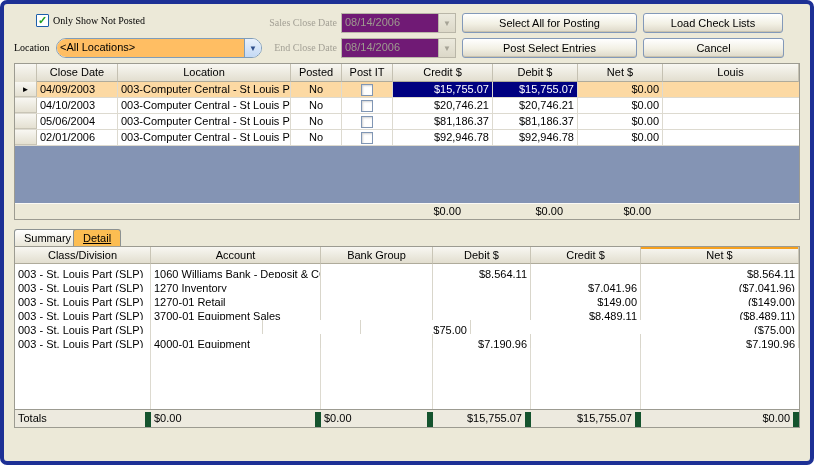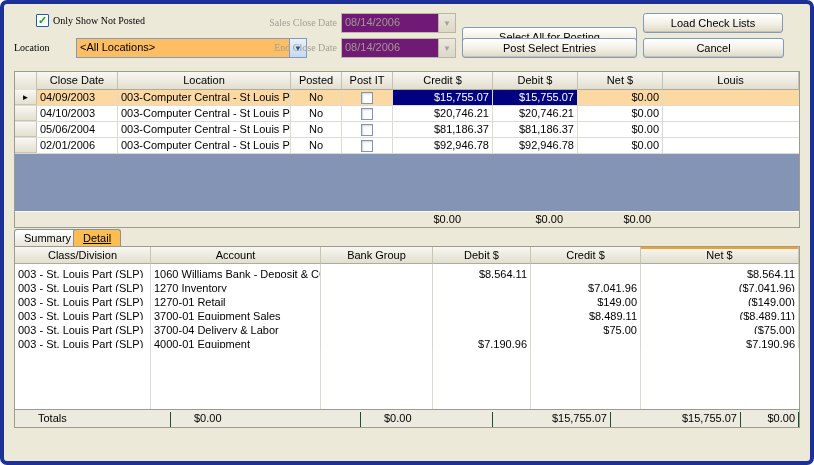--- a/index.html
+++ b/index.html
@@ -90,56 +90,56 @@
   .d0 { width:136px; flex:0 0 136px; }
   .d1 { width:170px; flex:0 0 170px; }
   .d2 { width:112px; flex:0 0 112px; }
   .d3 { width:98px;  flex:0 0 98px; }
   .d4 { width:110px; flex:0 0 110px; }
   .d5 { flex:1; border-right:none; }
   .dfiller { flex:1 1 auto; display:flex; }
   .dfiller .cell { padding:0; height:100%; }
   .dtotals { height:18px; flex:0 0 18px; display:flex; border-top:1px solid #9C9B91;
     background:#EDEADF; padding-top:2px; }
-  .dtotals .cell { border-right:1px solid #14532d; padding-top:0;margin-left:20px; }
+  .dtotals .cell { border-right:6px solid #14532d; padding-top:0; }
 </style>
 </head>
 <body>
 
 <div class="window">
 
   <div class="xp-checkbox checked">
     <span class="check">✓</span>
   </div>
   <div class="lbl" style="left:49px; top:11px;">Only Show Not Posted</div>
 
   <div class="lbl" style="left:10px; top:38px;">Location</div>
-  <div class="combo location" style="left:72px; top:34px; width:231px;">
+  <div class="combo location" style="left:52px; top:34px; width:206px;border-radius:10px;">
     <div class="value">&lt;All Locations&gt;</div>
     <div class="arrow-btn">▼</div>
   </div>
 
   <div class="lbl disabled" style="left:253px; top:13px; width:80px; text-align:right;">Sales Close Date</div>
   <div class="combo disabled" style="left:337px; top:9px; width:115px;">
     <div class="value">08/14/2006</div>
     <div class="arrow-btn">▼</div>
   </div>
 
   <div class="lbl disabled" style="left:253px; top:38px; width:80px; text-align:right;">End Close Date</div>
   <div class="combo disabled" style="left:337px; top:34px; width:115px;">
     <div class="value">08/14/2006</div>
     <div class="arrow-btn">▼</div>
   </div>
 
-  <div class="btn" style="left:458px; top:23px;  width:175px;">Select All for Posting</div>
+  <div class="btn" style="left:458px; top:9px;  width:175px;">Select All for Posting</div>
   <div class="btn" style="left:639px; top:9px;  width:140px;">Load Check Lists</div>
   <div class="btn" style="left:458px; top:34px; width:175px;">Post Select Entries</div>
   <div class="btn" style="left:639px; top:34px; width:141px;">Cancel</div>
 
-  <div class="grid" style="left:10px; top:67px; width:786px; height:157px;">
+  <div class="grid" style="left:10px; top:59px; width:786px; height:157px;">
     <div class="mhead">
       <div class="rowsel"></div>
       <div class="cell w1">Close Date</div>
       <div class="cell w2">Location</div>
       <div class="cell w3">Posted</div>
       <div class="cell w4">Post IT</div>
       <div class="cell w5">Credit $</div>
       <div class="cell w6">Debit $</div>
       <div class="cell w7">Net $</div>
       <div class="cell w8">Louis</div>
@@ -263,21 +263,20 @@
     <div class="drow">
       <div class="cell d0">003 - St. Louis Part (SLP)</div>
       <div class="cell d1">3700-01 Equipment Sales</div>
       <div class="cell d2"></div>
       <div class="cell d3 r"></div>
       <div class="cell d4 r">$8,489.11</div>
       <div class="cell d5 r">($8,489.11)</div>
     </div>
     <div class="drow">
       <div class="cell d0">003 - St. Louis Part (SLP)</div>
-      <div class="cell d1">3700-04 Delivery &amp; Labor</div>
       <div class="cell d2"></div>
       <div class="cell d3 r"></div>
       <div class="cell d4 r">$75.00</div>
       <div class="cell d5 r">($75.00)</div>
     </div>
     <div class="drow">
       <div class="cell d0">003 - St. Louis Part (SLP)</div>
       <div class="cell d1">4000-01 Equipment</div>
       <div class="cell d2"></div>
       <div class="cell d3 r">$7,190.96</div>

